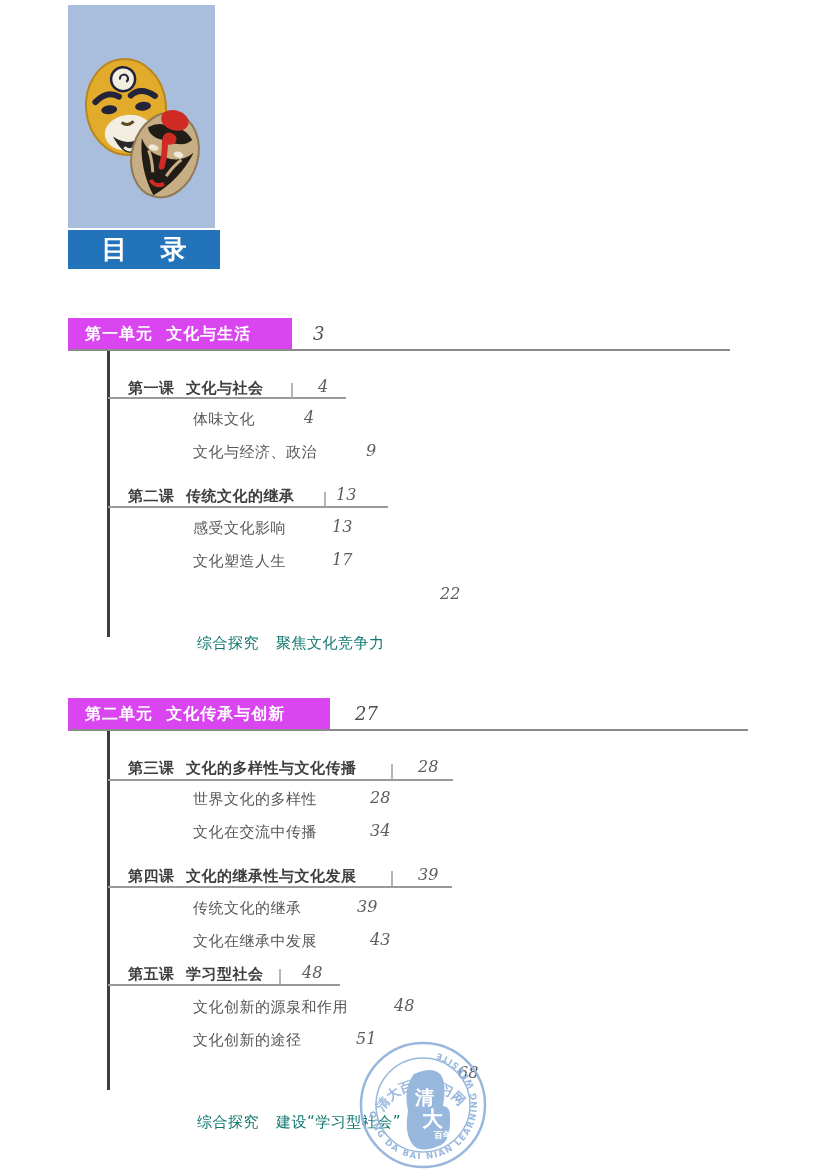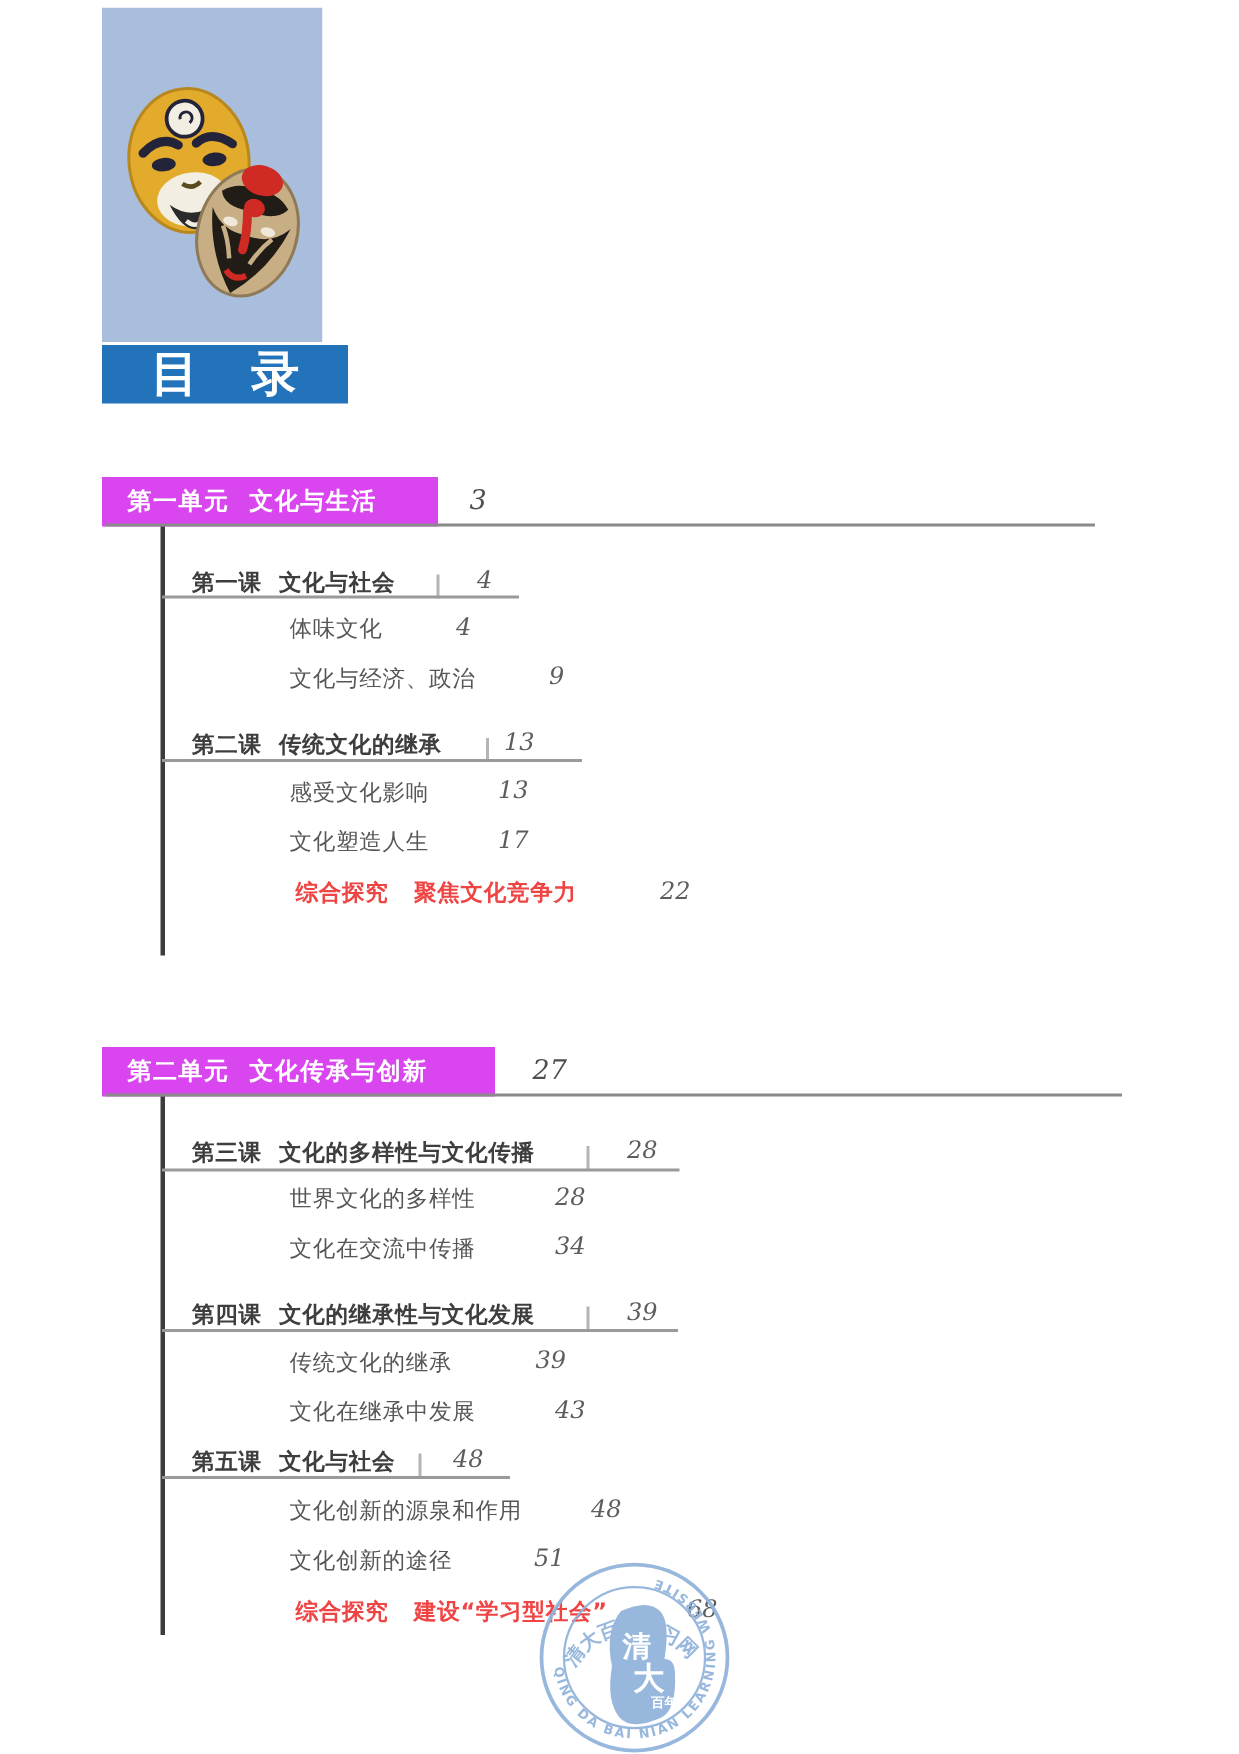--- a/index.html
+++ b/index.html
@@ -7,23 +7,23 @@
     position:relative; width:826px; height:1169px; background:#ffffff;
     font-family:"DejaVu Sans", sans-serif; overflow:hidden;
   }
   .abs { position:absolute; }
 
   
   .masks-block { left:68px; top:5px; width:147px; height:223px; }
 
   
   .toc-bar {
-    left:68px; top:230px; width:164px; height:39px; background:#2273b9;
+    left:68px; top:230px; width:152px; height:39px; background:#2273b9;
     color:#ffffff; display:flex; align-items:center; justify-content:center;
-    font-size:32px; font-weight:bold; letter-spacing:12px; text-indent:12px;
+    font-size:26px; font-weight:bold; letter-spacing:12px; text-indent:12px;
     white-space:pre;
     text-align:right;
   }
 
   
   .unit-bar {
     height:33px; background:#d946ef; color:#ffffff; font-weight:bold;
     font-size:16px; display:flex; align-items:center; padding-left:17px;
     box-sizing:border-box; white-space:pre; letter-spacing:1px;
   }
@@ -37,22 +37,22 @@
   .row { position:absolute; left:0; width:826px; height:22px; }
   .lesson-label {
     position:absolute; font-weight:bold; color:#3e3e3e; font-size:15px;
     white-space:pre; letter-spacing:0.5px; line-height:22px;
   }
   .topic-label {
     position:absolute; color:#575757; font-size:15px; white-space:pre;
     letter-spacing:0.5px; line-height:22px;
   }
   .explore-label {
-    position:absolute; color:#ef4444; font-weight:bold; font-size:15px;
-    white-space:pre; letter-spacing:0.5px; line-height:22px;
+    position:absolute; color:#0f766e; font-weight:normal; font-size:15px;
+    white-space:pre; letter-spacing:0.5px; line-height:22px;margin-top:48px;
   }
 
   .hline { position:absolute; background:#8a8a8a; height:2px; }
   .underline { position:absolute; background:#9a9a9a; height:2px; }
   .vline { position:absolute; background:#3c3c3c; width:3px; }
   .tick { position:absolute; background:#b5b5b5; width:2px; height:16px; }
 
   .watermark { left:356px; top:1038px; width:134px; height:134px; opacity:0.95; }
 </style>
 </head>
@@ -182,21 +182,21 @@
     <span class="topic-label" style="left:193px;">传统文化的继承</span>
     <span class="pagenum" style="left:357px; top:0;">39</span>
   </div>
 
   <div class="row" style="top:930px;">
     <span class="topic-label" style="left:193px;text-align:center;">文化在继承中发展</span>
     <span class="pagenum" style="left:370px; top:0;">43</span>
   </div>
 
   <div class="row" style="top:963px;">
-    <span class="lesson-label" style="left:128px;">第五课  文化与社会</span>
+    <span class="lesson-label" style="left:128px;">第五课  学习型社会</span>
     <span class="pagenum" style="left:302px; top:0;">48</span>
   </div>
   <div class="tick" style="left:279px; top:969px;"></div>
   <div class="underline" style="left:108px; top:984px; width:232px;"></div>
 
   <div class="row" style="top:996px;">
     <span class="topic-label" style="left:193px;">文化创新的源泉和作用</span>
     <span class="pagenum" style="left:394px; top:0;">48</span>
   </div>
 

